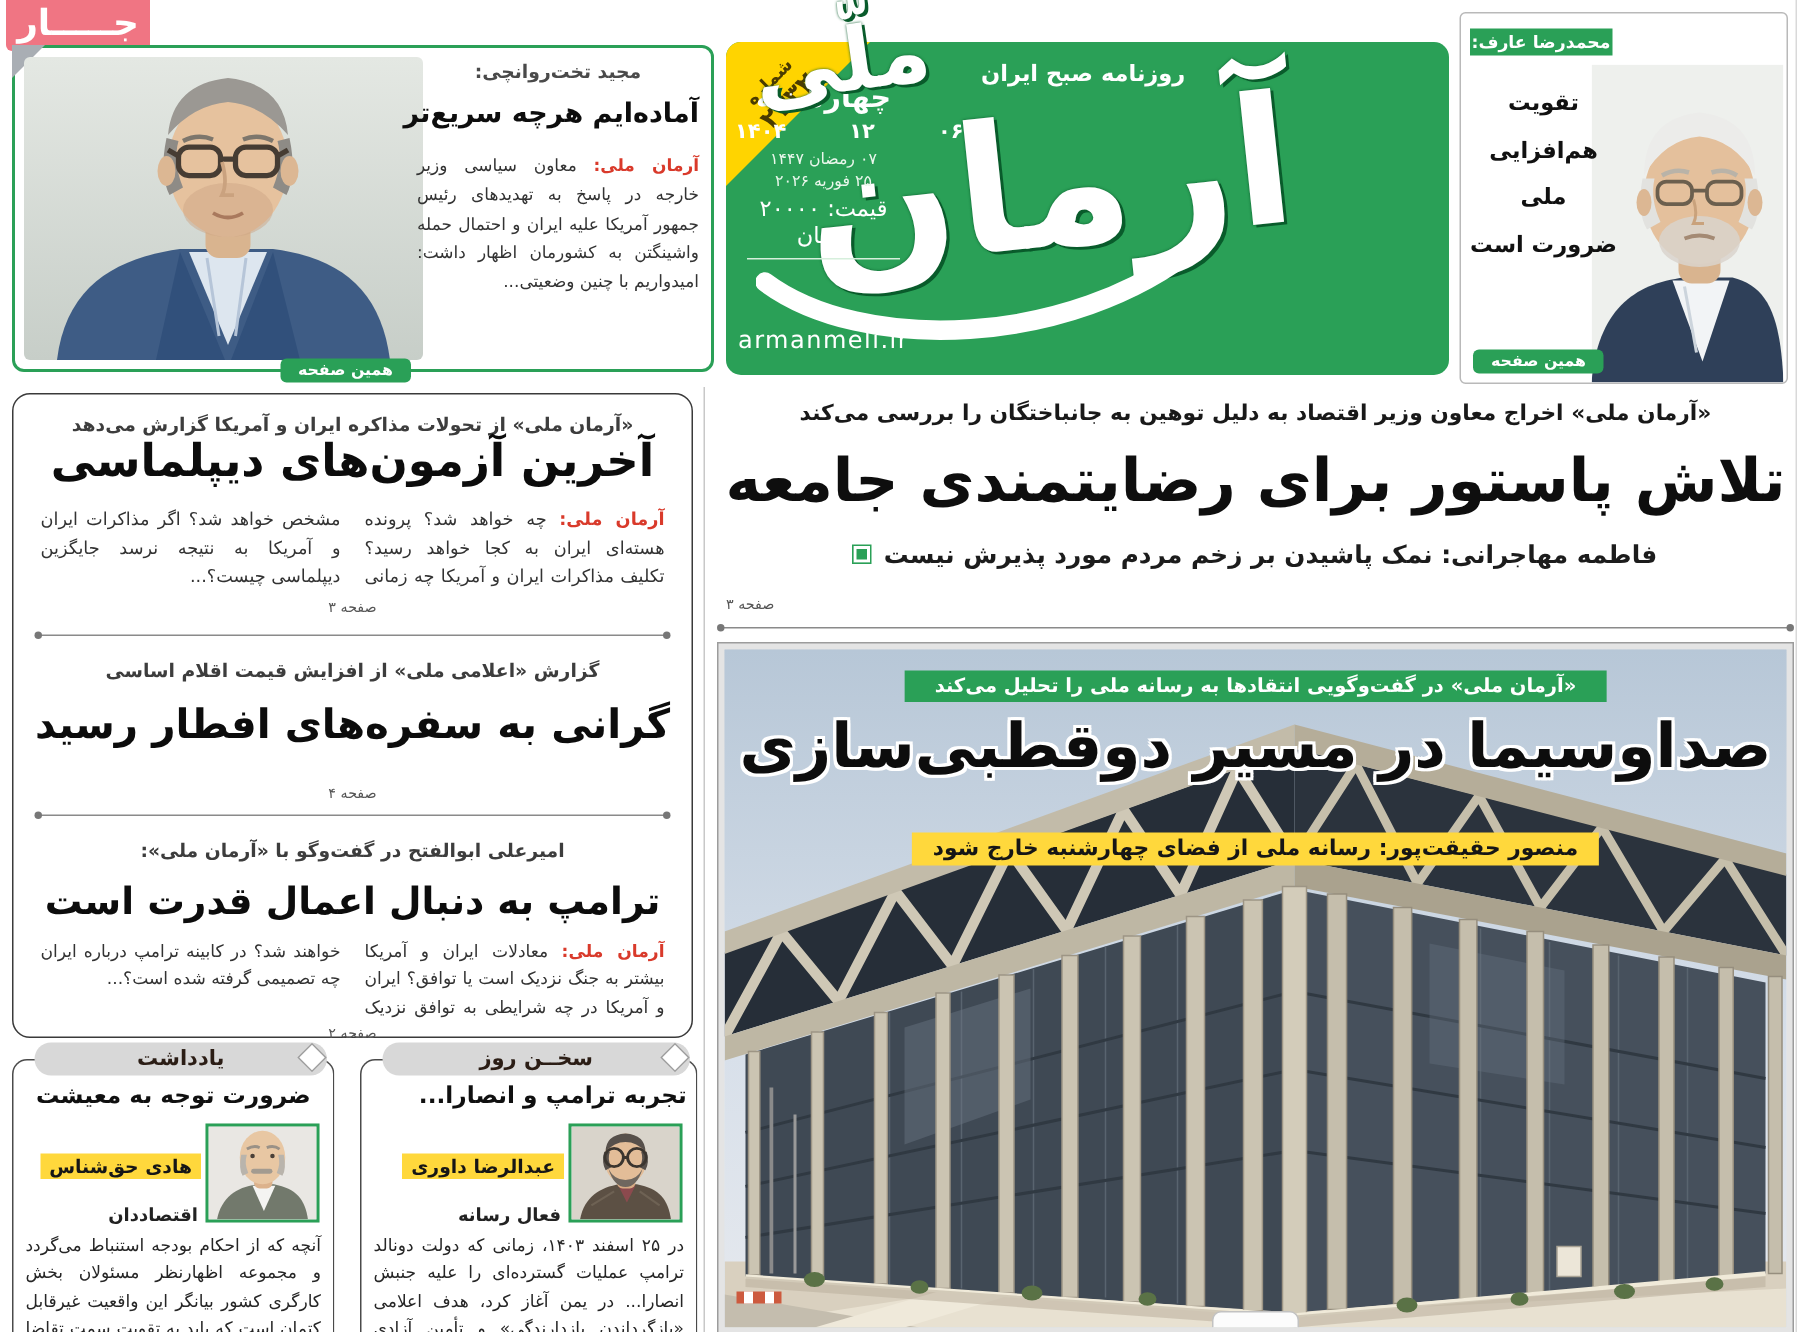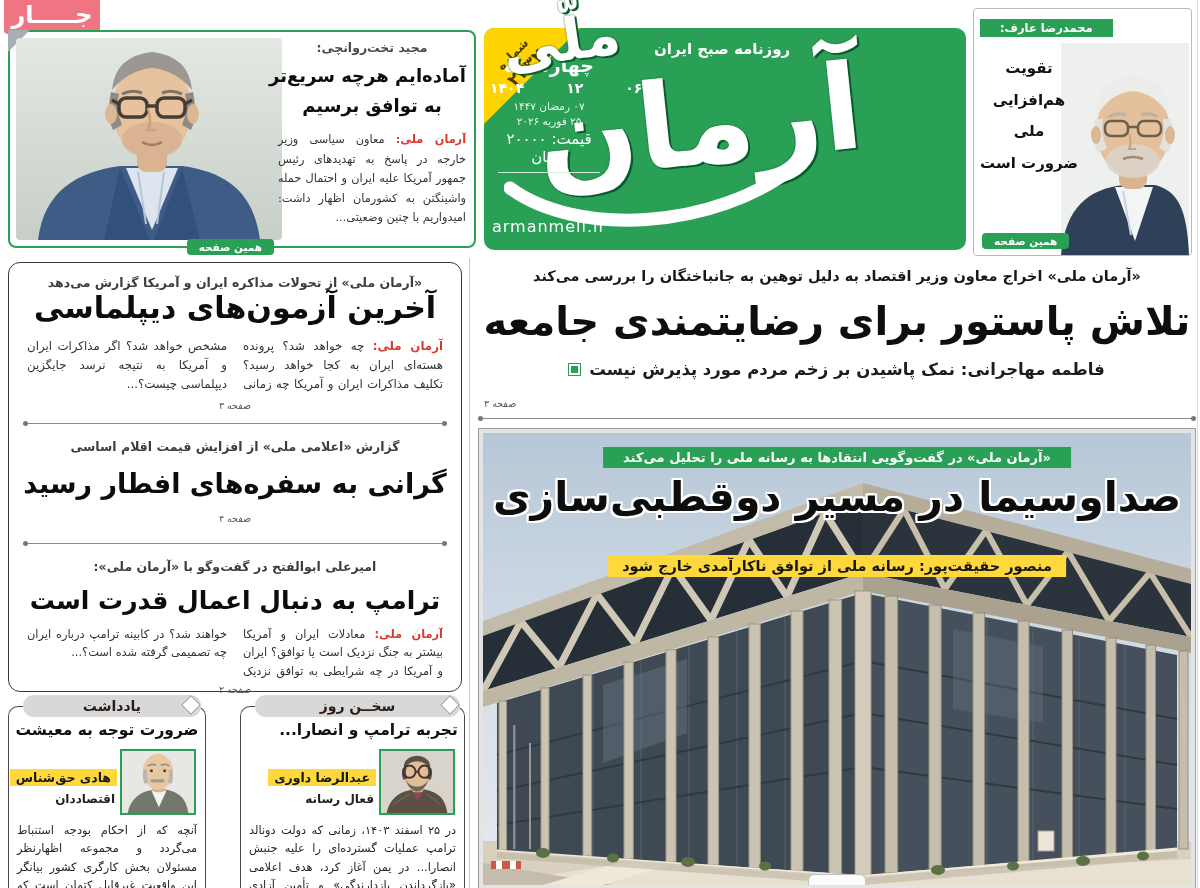--- a/index.html
+++ b/index.html
@@ -59,21 +59,21 @@
   .mh-date .dot { width:6px; height:6px; border-radius:50%; background:#ffd400; display:inline-block; }
   .mh-sub { font-size:10.5px; color:#eaf7ec; margin-bottom:3px; }
   .mh-price { font-size:15px; font-weight:normal; margin-top:2px; }
   .mh-line { border-top:1px solid #d6efdc; margin:6px 8px 4px; }
   .mh-site { font-size:16px; letter-spacing:1px; direction:ltr;margin-top:44px; }
 
   
   .tr-box { left:973px; top:8px; width:219px; height:248px; background:#fff;
             border:1px solid #b9b9b9; border-radius:4px; }
   .tr-kicker { position:absolute; left:6px; top:10px; background:var(--green); color:#fff;
-               font-size:11.5px; font-weight:bold; padding:2px 20px; white-space:nowrap; }
+               font-size:11.5px; font-weight:bold; padding:2px 1px; white-space:nowrap; }
   .tr-head { position:absolute; left:4px; top:44px; width:102px; text-align:center;
              font-size:15px; font-weight:900; color:#111; line-height:2.1; letter-spacing:-0.3px; }
   .tr-photo { position:absolute; right:2px; top:34px; width:128px; height:212px; overflow:hidden; }
   .tr-btn { position:absolute; left:8px; bottom:6px; }
 
   
   .main-block { left:478px; top:260px; width:718px; height:168px; text-align:center; }
   .main-kicker { font-size:14.5px; font-weight:bold; color:#191919; margin-top:8px; white-space:nowrap; }
   .main-head { font-size:40px; font-weight:900; color:#0e0e0e; margin-top:14px; letter-spacing:-0.5px; white-space:nowrap; }
   .main-sub { margin-top:16px; display:flex; justify-content:center; align-items:center; gap:9px;
@@ -107,33 +107,33 @@
                          2px 2px 0 #fff,-2px -2px 0 #fff,2px -2px 0 #fff,-2px 2px 0 #fff; }
   .ph-sub { position:absolute; top:122px; left:50%; transform:translateX(-50%);
             background:var(--yellow); color:#161616; font-size:14.5px; font-weight:bold;
             padding:3px 14px; white-space:nowrap; z-index:4; }
   .ph-tab { position:absolute; bottom:0; left:50%; transform:translateX(-50%); width:58px; height:11px;
             background:#fcfcfc; border:1px solid #c2c2c2; border-bottom:none; border-radius:6px 6px 0 0; z-index:4; }
 
   
   .card { top:706px; height:182px; background:#fff; border:1.2px solid #4a4a4a;
           border-radius:10px 10px 0 0; border-bottom:none; }
-  .card-a { left:8px; width:198px; }
+  .card-a { left:8px; width:215px; }
   .card-b { left:240px; width:225px;padding-left:32px; }
   .card-bar { position:absolute; top:-12px; left:14px; right:4px; height:22px; background:#d8d8d8;
               border-radius:11px; text-align:center; font-size:14px; font-weight:bold; color:#2b1d15;
               line-height:22px; }
   .card-diamond { position:absolute; right:3px; top:3px; width:14px; height:14px; background:#fff;
                   border:1px solid #9d9d9d; transform:rotate(45deg); }
   .card-title { margin-top:14px; text-align:center; font-size:15.5px; font-weight:900; color:#101010; white-space:nowrap; }
   .card-photo { position:absolute; right:9px; top:42px; width:76px; height:66px;
                 border:2px solid var(--green); overflow:hidden; background:#eee; }
   .card-author { position:absolute; right:88px; top:62px; background:var(--yellow); color:#161616;
                  font-size:12.5px; font-weight:bold; padding:1px 6px; white-space:nowrap;text-align:right; }
-  .card-role { position:absolute; right:90px; top:85px; font-size:12px; font-weight:bold; color:#222; }
+  .card-role { position:absolute; right:90px; top:96px; font-size:12px; font-weight:bold; color:#222; }
   .card-body { position:absolute; left:8px; right:8px; top:114px; font-size:11.4px; line-height:1.6;
                color:#262626; text-align:justify; }
 
   
   .vline { position:absolute; width:1px; background:#c8c8c8; }
   .page-edge { left:1197px; top:0; height:888px; width:1px; background:#d9d9d9; }
 </style>
 </head>
 <body>
 
@@ -176,21 +176,20 @@
         <path d="M106,56 q10,-5 20,-1" stroke="#7d766c" stroke-width="3" fill="none"></path>
         <path d="M146,55 q10,-4 20,1" stroke="#7d766c" stroke-width="3" fill="none"></path>
         <path d="M132,70 q4,14 0,22 l8,0" stroke="#caa27f" stroke-width="2.5" fill="none"></path>
         <path d="M126,104 q10,6 20,0" stroke="#a9795d" stroke-width="2.5" fill="none"></path>
       </svg>
     </div>
     <div class="tl-text">
       <div class="tl-kicker">مجید تخت‌روانچی:</div>
       <div class="tl-head">
         <div>آماده‌ایم هرچه سریع‌تر</div>
-        <div>به توافق برسیم</div>
       </div>
       <div class="tl-lead">
         <span class="lead-label">آرمان ملی:</span>
         <span>معاون سیاسی وزیر خارجه در پاسخ به تهدیدهای رئیس جمهور آمریکا علیه ایران و احتمال حمله واشینگتن به کشورمان اظهار داشت: امیدواریم با چنین وضعیتی...</span>
       </div>
     </div>
     <span class="pill-green tl-btn">همین صفحه</span>
   </div>
 
   <div class="abs masthead">
@@ -277,21 +276,21 @@
         <span class="lead-label">آرمان ملی:</span>
         <span>چه خواهد شد؟ پرونده هسته‌ای ایران به کجا خواهد رسید؟ تکلیف مذاکرات ایران و آمریکا چه زمانی مشخص خواهد شد؟ اگر مذاکرات ایران و آمریکا به نتیجه نرسد جایگزین دیپلماسی چیست؟...</span>
       </div>
       <div class="pageref" style="margin-top:6px;">صفحه ۳</div>
     </div>
     <div class="rule art-rule" style="top:160px;"></div>
 
     <div class="art" style="top:176px;">
       <div class="art-kicker">گزارش «اعلامی ملی» از افزایش قیمت اقلام اساسی</div>
       <div class="art-head" style="font-size:27px; margin-top:14px;">گرانی به سفره‌های افطار رسید</div>
-      <div class="pageref" style="margin-top:14px;">صفحه ۴</div>
+      <div class="pageref" style="margin-top:25px;">صفحه ۴</div>
     </div>
     <div class="rule art-rule" style="top:280px;"></div>
 
     <div class="art" style="top:296px;">
       <div class="art-kicker">امیرعلی ابوالفتح در گفت‌وگو با «آرمان ملی»:</div>
       <div class="art-head" style="font-size:25px; margin-top:12px;">ترامپ به دنبال اعمال قدرت است</div>
       <div class="art-lead" style="margin-top:10px; font-size:11.4px;">
         <span class="lead-label">آرمان ملی:</span>
         <span>معادلات ایران و آمریکا بیشتر به جنگ نزدیک است یا توافق؟ ایران و آمریکا در چه شرایطی به توافق نزدیک خواهند شد؟ در کابینه ترامپ درباره ایران چه تصمیمی گرفته شده است؟...</span>
       </div>
@@ -395,21 +394,21 @@
         <rect x="30" y="292" width="2.5" height="124" fill="#8a8a8a"></rect>
         <rect x="46" y="310" width="2" height="106" fill="#999"></rect>
         <rect x="8" y="428" width="30" height="8" fill="#cd5a3e"></rect>
         <rect x="13" y="428" width="6" height="8" fill="#fff"></rect>
           <rect x="27" y="428" width="6" height="8" fill="#fff"></rect>
         <rect x="555" y="398" width="16" height="20" fill="#ece6d8" stroke="#a9a294"></rect>
       </svg>
 
       <div class="ph-kicker">«آرمان ملی» در گفت‌وگویی انتقادها به رسانه ملی را تحلیل می‌کند</div>
       <div class="ph-head">صداوسیما در مسیر دوقطبی‌سازی</div>
-      <div class="ph-sub">منصور حقیقت‌پور: رسانه ملی از توافق ناکارآمدی خارج شود</div>
+      <div class="ph-sub">منصور حقیقت‌پور: رسانه ملی از فضای چهارشنبه خارج شود</div>
       <div class="ph-tab"></div>
     </div>
   </div>
 
   <div class="abs card card-a">
     <div class="card-bar">
       <span>یادداشت</span>
       <span class="card-diamond"></span>
     </div>
     <div class="card-title">ضرورت توجه به معیشت</div>

